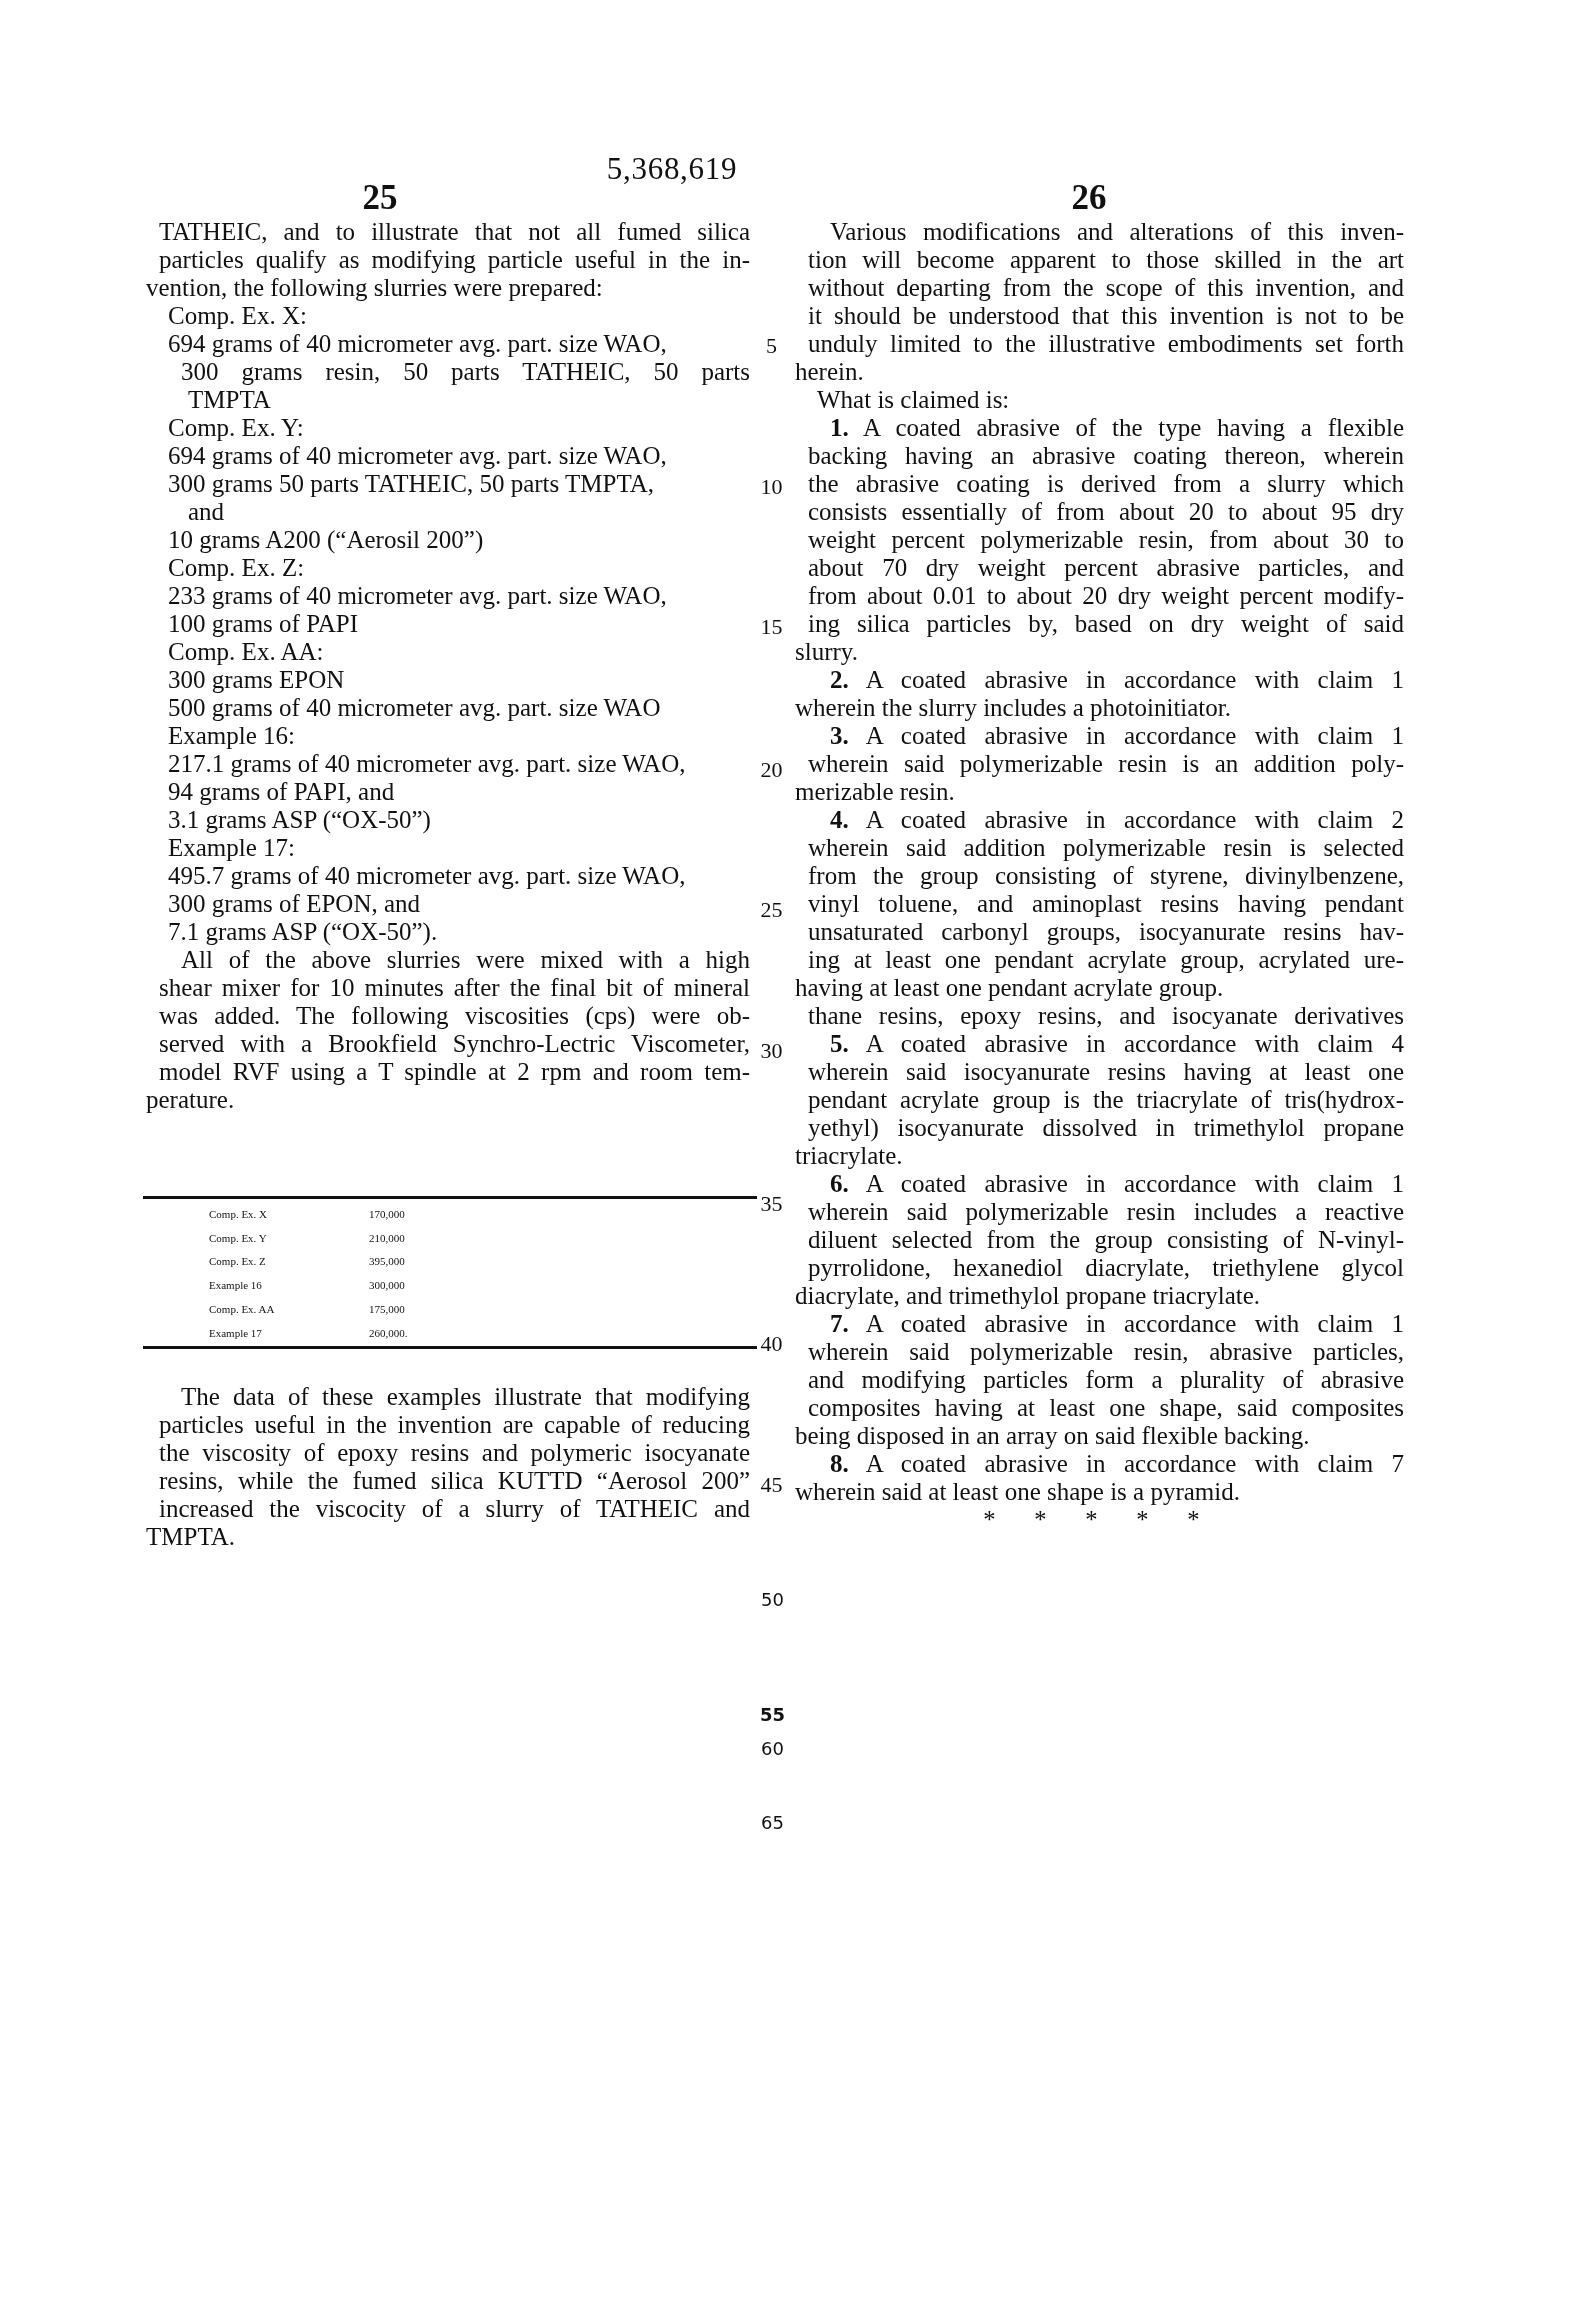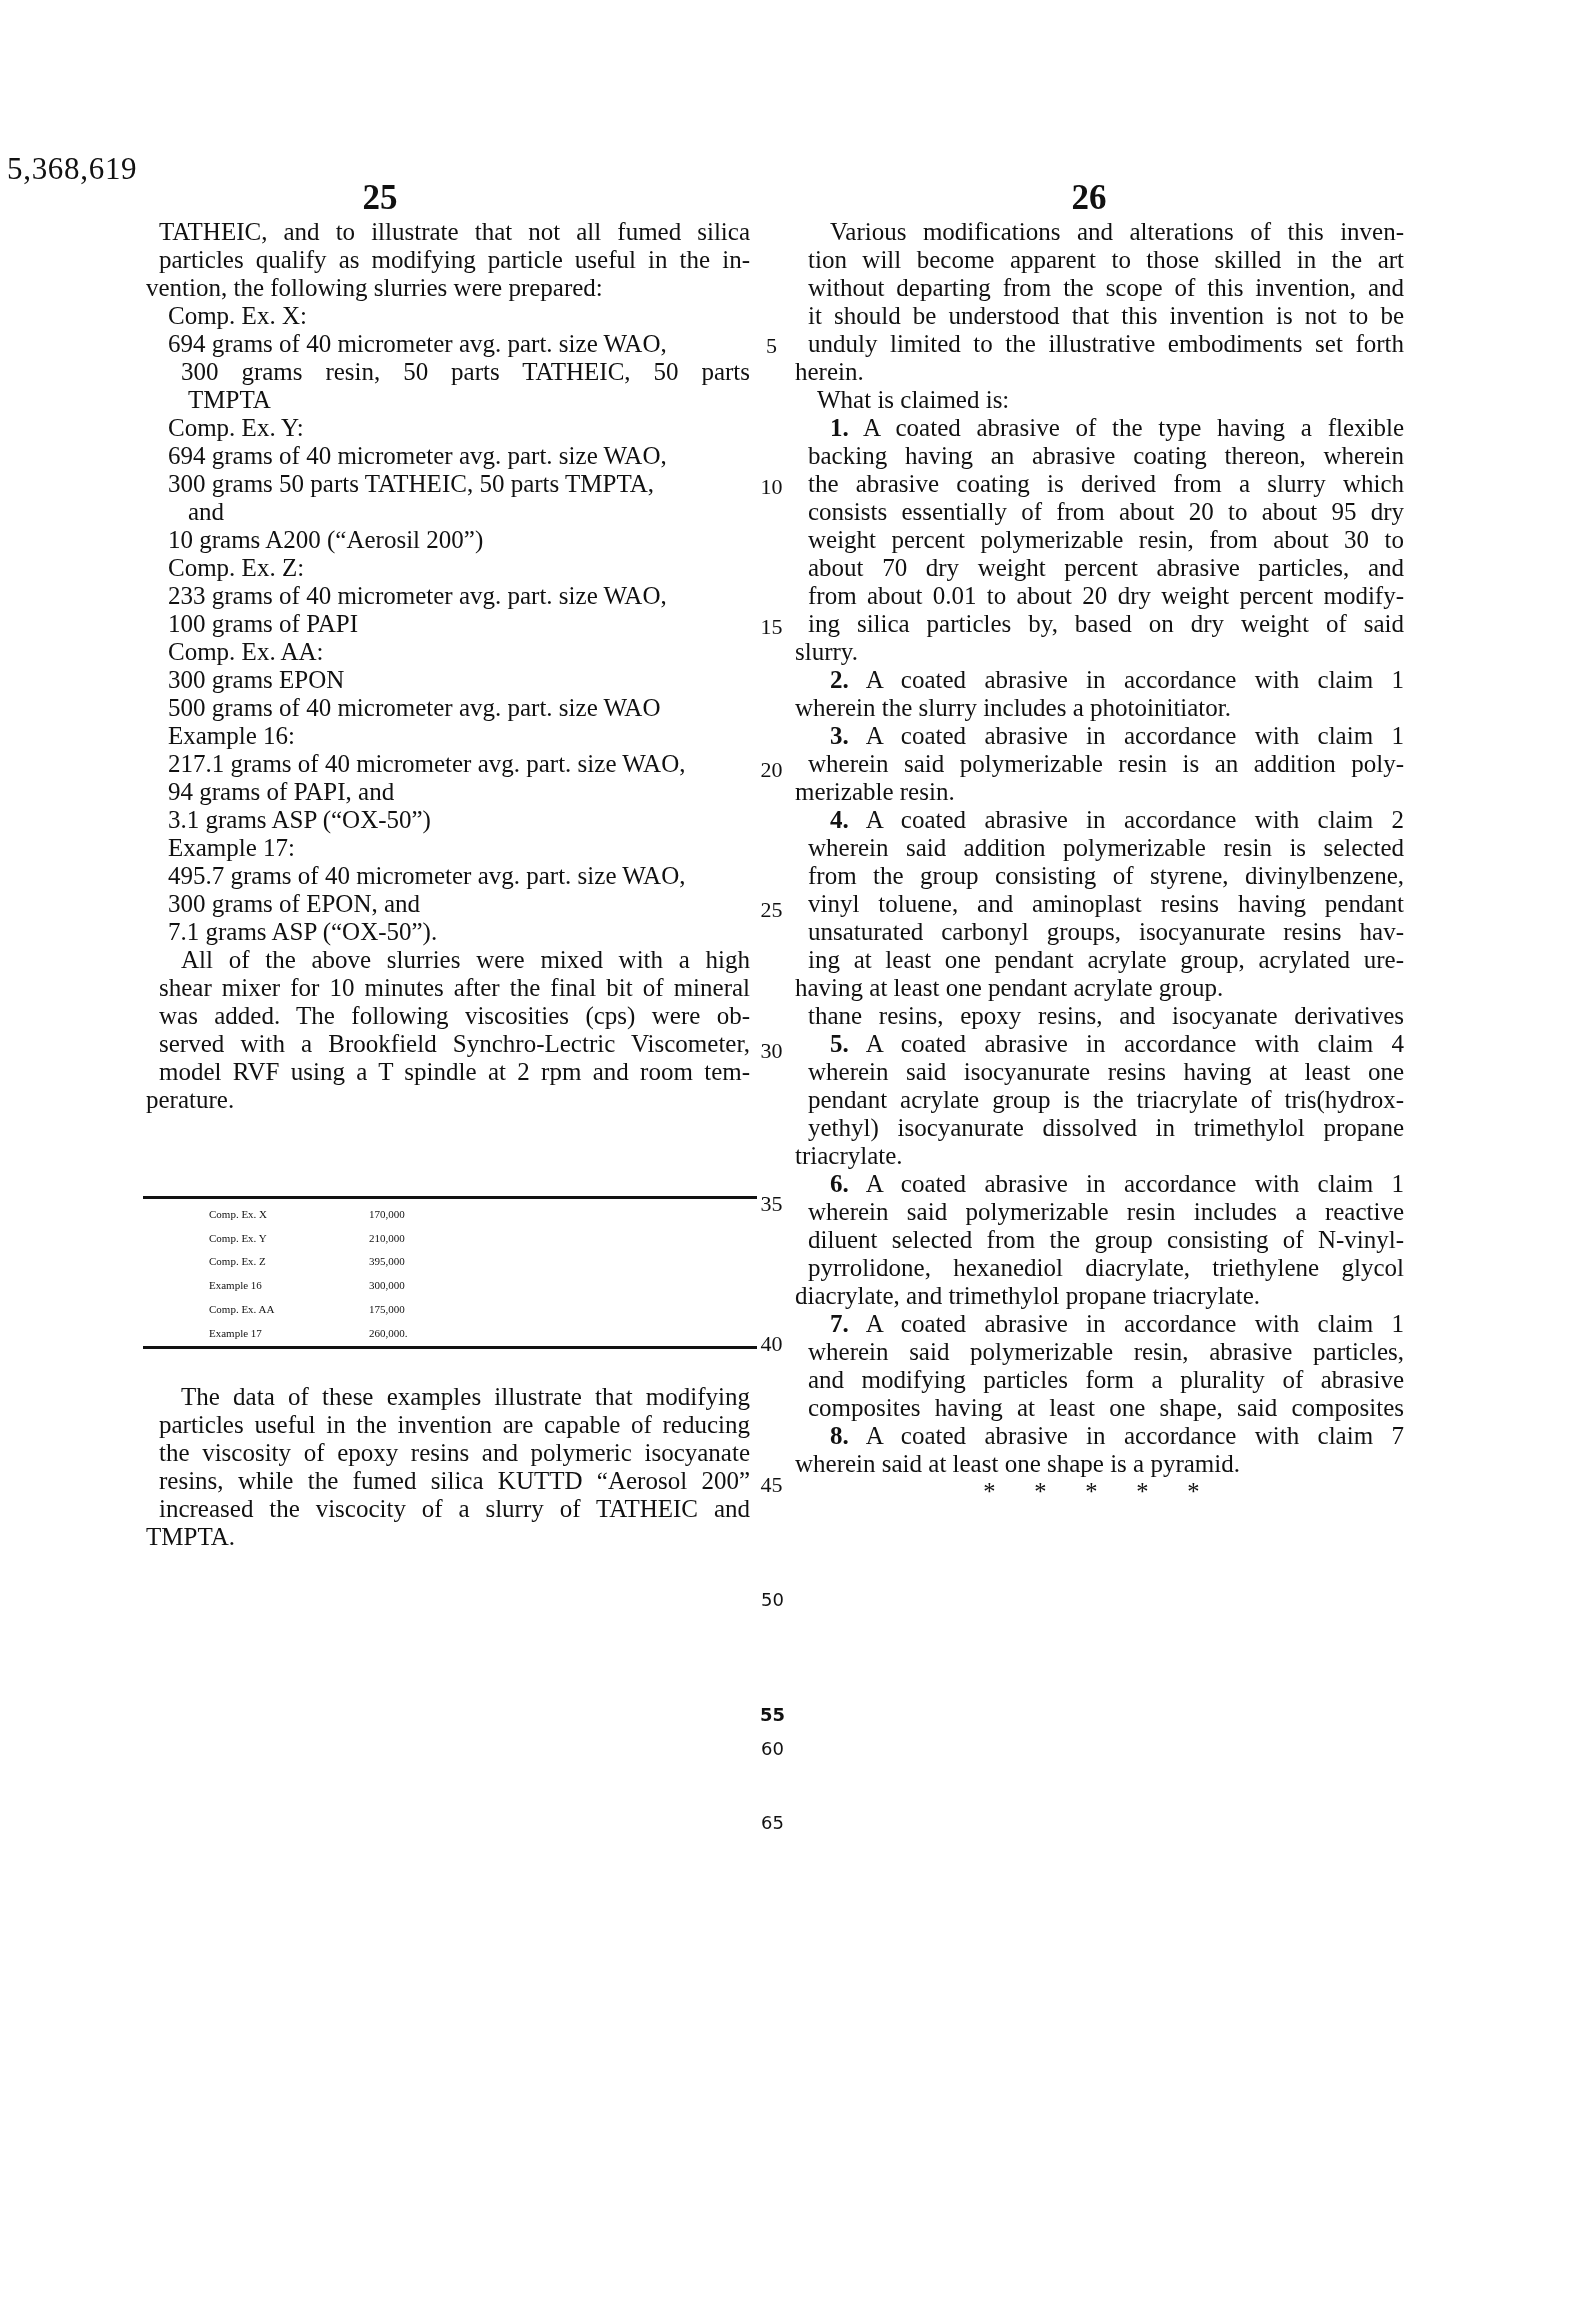--- a/index.html
+++ b/index.html
@@ -1,19 +1,19 @@
 <!DOCTYPE html>
 <html style="font-size:11px"><head>
 <meta charset="utf-8">
 <style>
   html, body { margin:0; padding:0; background:#ffffff; }
   body { width:1578px; height:2319px; position:relative; overflow:hidden;
          font-family:"Liberation Serif", "DejaVu Serif", serif; color:#111; }
   .abs { position:absolute; }
-  .patno { left:0; width:1344px; top:151px; font-size:31px; letter-spacing:0.7px;padding-left:7px; }
+  .patno { left:0; width:1344px; top:151px; text-align:center; font-size:31px; letter-spacing:0.7px; }
   .colnum { top:178px; font-size:35px; font-weight:bold; text-align:center; width:136px; }
   .col { position:absolute; top:218px; font-size:25px; line-height:28px; }
   .col-left { left:146px; width:604px; }
   .col-right { left:795px; width:609px; }
   .ln { display:block; white-space:nowrap; height:28px; }
   .j { text-align:justify; text-align-last:justify; white-space:normal; overflow:hidden;margin-left:13px; }
   .ind1 { padding-left:22px; }
   .ind2 { padding-left:42px; }
   .tbl-rule { position:absolute; left:143px; width:614px; height:3.4px; background:#111; }
   .tbl-row { position:absolute; left:209px; height:22px; line-height:22px; white-space:nowrap; }
@@ -142,20 +142,21 @@
   <span class="ln ind1 j"><b class="cn">6.</b><span> A coated abrasive in accordance with claim 1</span></span>
   <span class="ln j">wherein said polymerizable resin includes a reactive</span>
   <span class="ln j">diluent selected from the group consisting of N-vinyl-</span>
   <span class="ln j">pyrrolidone, hexanediol diacrylate, triethylene glycol</span>
   <span class="ln">diacrylate, and trimethylol propane triacrylate.</span>
 
   <span class="ln ind1 j"><b class="cn">7.</b><span> A coated abrasive in accordance with claim 1</span></span>
   <span class="ln j">wherein said polymerizable resin, abrasive particles,</span>
   <span class="ln j">and modifying particles form a plurality of abrasive</span>
   <span class="ln j">composites having at least one shape, said composites</span>
+  <span class="ln">being disposed in an array on said flexible backing.</span>
 
   <span class="ln ind1 j"><b class="cn">8.</b><span> A coated abrasive in accordance with claim 7</span></span>
   <span class="ln">wherein said at least one shape is a pyramid.</span>
 
   <span class="ln stars">* * * * *</span>
 </div>
 
 <div class="lnum" style="left:758px; top:333px;">5</div>
 <div class="lnum" style="left:758px; top:474px;">10</div>
 <div class="lnum" style="left:758px; top:614px;">15</div>

